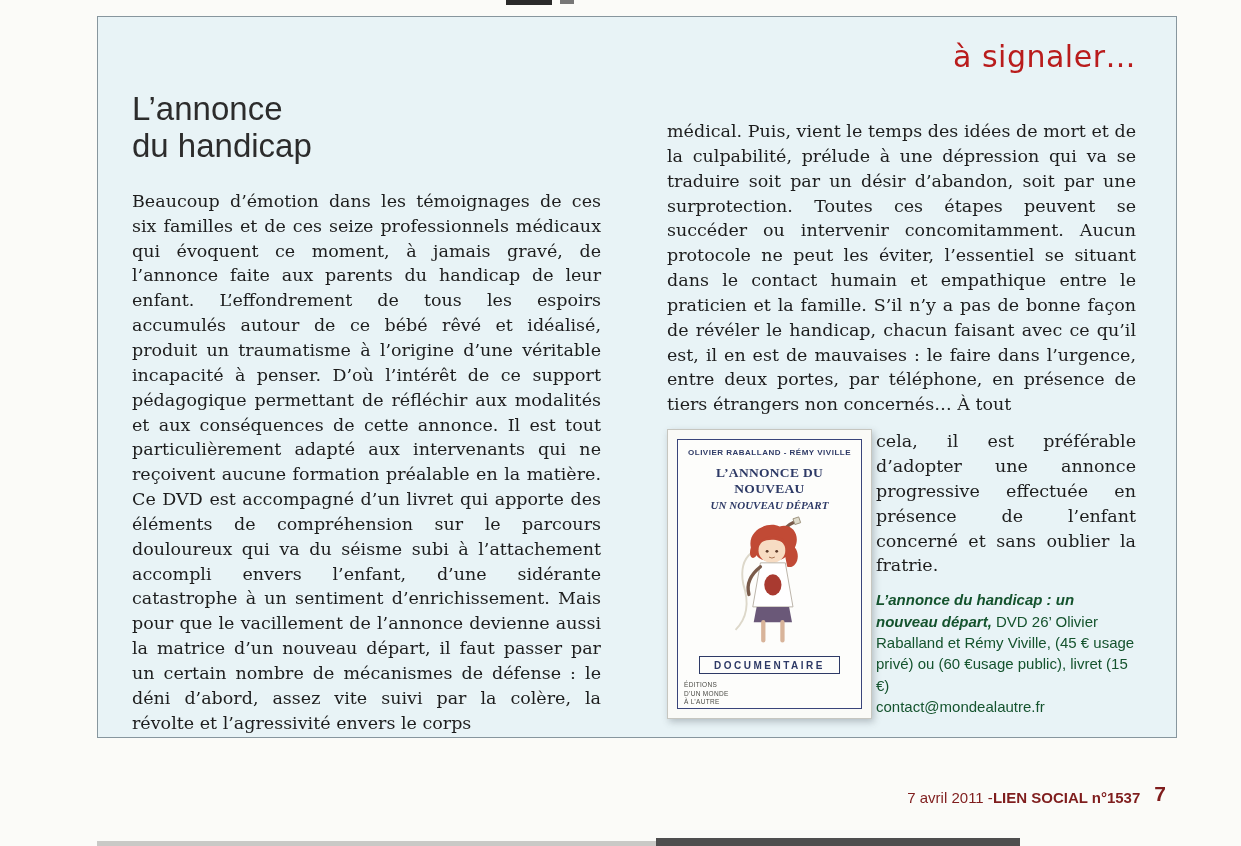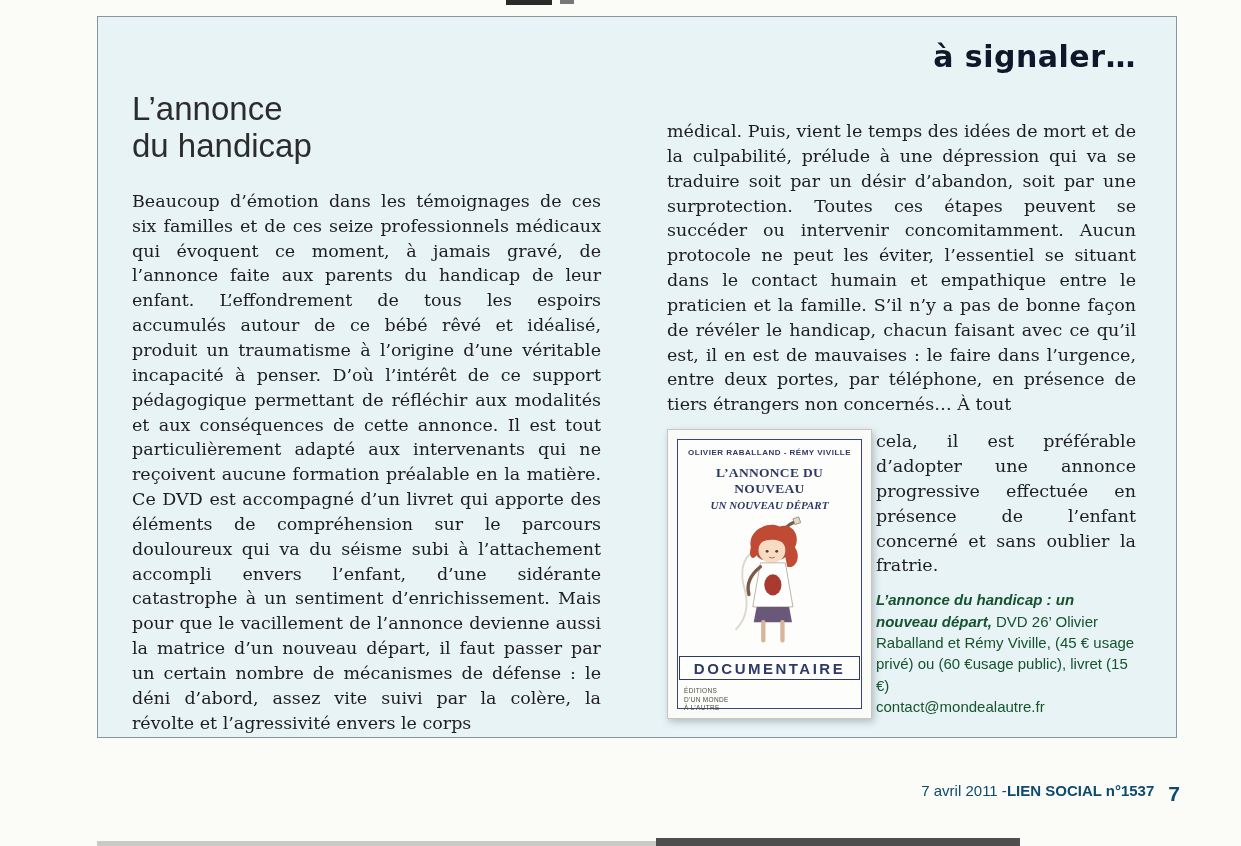--- a/index.html
+++ b/index.html
@@ -15,23 +15,23 @@
     position: absolute;
     left: 97px; top: 16px;
     width: 1080px; height: 722px;
     background: #e8f3f6;
     border: 1px solid #87969e;
     padding: 20px 40px 0 34px;
   }
   .section-label {
     text-align: right;
     font-family: "DejaVu Sans", sans-serif;
-    font-weight: bold;
+    font-weight: normal;
     font-size: 30px;
-    color: #0f172a;
+    color: #b91c1c;
     letter-spacing: 0.5px;
     height: 44px;
     line-height: 40px;
   }
   .columns { display: flex; gap: 26px; margin-top: 4px; }
   .col { width: 489px; }
   .article-title {
     font-family: "Liberation Sans", sans-serif;
     font-weight: 500;
     font-size: 33px;
@@ -86,21 +86,21 @@
   .dvd-subtitle {
     font-family: "Liberation Serif", serif;
     font-style: italic; font-weight: bold;
     font-size: 11px;
     color: #2e3a66;
     margin-top: 2px;
   }
   .dvd-art { margin: 4px 0 2px 0; }
   .dvd-genre {
     font-family: "Liberation Sans", sans-serif;
-    font-size: 15px; font-weight: bold;
+    font-size: 10px; font-weight: bold;
     letter-spacing: 2.5px;
     color: #2e3a66;
     border: 1px solid #2e3a66;
     padding: 3px 14px 2px 14px;
     margin-top: 1px;
   }
   .dvd-publisher {
     align-self: flex-start;
     margin-top: 7px;
     font-family: "Liberation Sans", sans-serif;
@@ -119,26 +119,26 @@
     line-height: 1.42;
     color: #14532d;
     margin-bottom: 2px;
   }
   .caption-lead { font-weight: bold; font-style: italic; }
   .caption-line { display: block; }
 
   
   .footer {
     position: absolute;
-    top: 782px; right: 61px;
+    top: 782px; right: 75px;
     font-family: "Liberation Sans", sans-serif;
     font-size: 15px;
-    color: #0c4a6e;
+    color: #7f1d1d;
     display: flex;
-    align-items: flex-start;
+    align-items: flex-end;
   }
   .footer .mag { font-weight: bold; }
   .footer .pagenum {
     font-weight: bold;
     font-size: 21px;
     margin-left: 14px;
   }
 
   
   .scan-top-1 { position: absolute; left: 506px; top: 0; width: 46px; height: 5px; background: #2a2a2a; }

